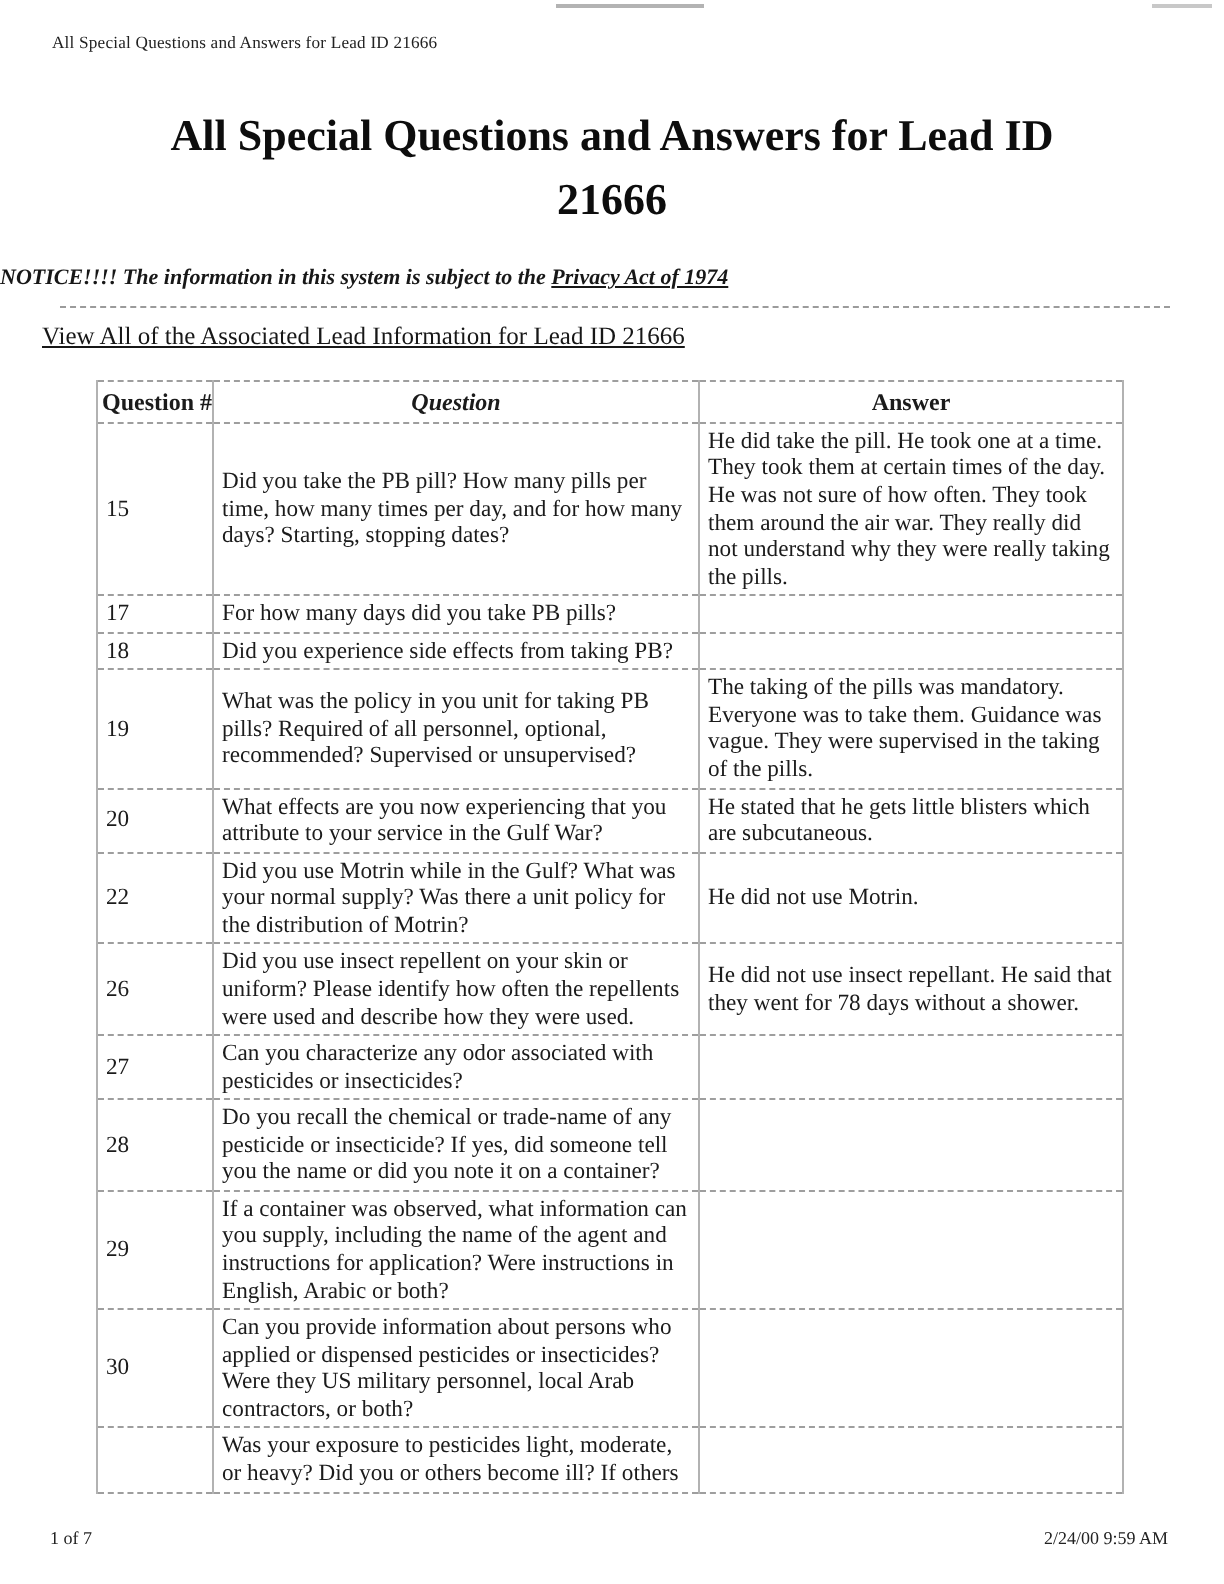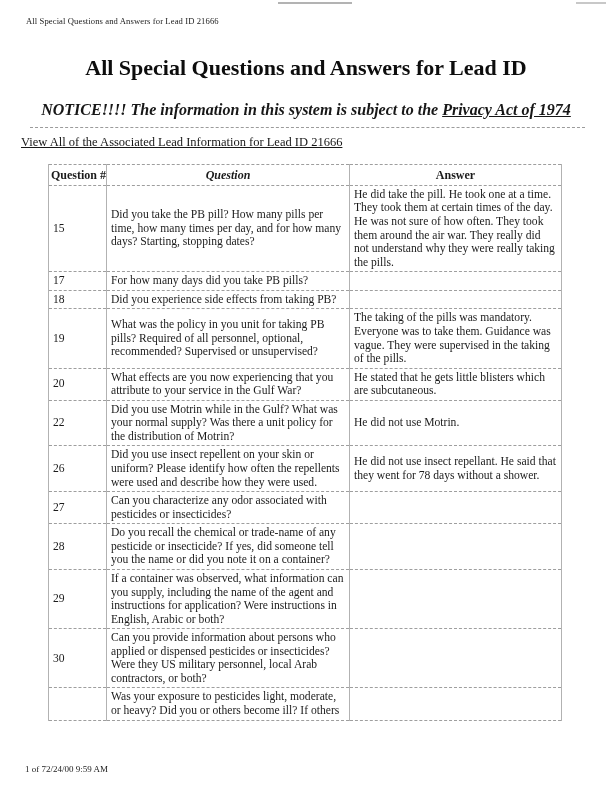--- a/index.html
+++ b/index.html
@@ -24,22 +24,22 @@
   .page-title {
     margin: 26px auto 16px auto;
     text-align: center;
     font-size: 22px; font-weight: 700;
     line-height: 1.45;
     color: #0d0d0d;
   }
   .page-title .line { display: block; }
   .notice {
     margin-top: 17px;
-    text-align: center;
-    font-size: 16px;
+    text-align: left;
+    font-size: 11px;
     font-style: italic; font-weight: 700;
     color: #171717;
   }
   .notice a, .view-link a {
     color: #171717; text-decoration: underline; cursor: pointer;
   }
   hr.rule {
     margin: 8px 27px 0 30px;
     border: none;
     border-top: 1px dashed #9b9b9b;
@@ -75,36 +75,37 @@
   table.qa th { font-weight: 700; font-size: 12px; text-align: center; padding: 3px 2px; }
   th.col-num { width: 58px; text-align: left; padding-left: 5px; white-space: nowrap; }
   th.col-q   { width: 243px; font-style: italic; }
   td.cell-num { padding-left: 6px; }
   td.cell-q   { padding-left: 5px; padding-right: 5px; }
   td.cell-a   { padding-left: 4px; }
 
   .print-footer {
     position: absolute;
     bottom: 18px; left: 25px; right: 28px;
-    display: flex; align-items: baseline;
+    display: flex; justify-content: space-between; align-items: baseline;
     font-size: 9px; color: #222;
   }
 </style>
 </head>
 <body>
 
 <div class="artifact a1"></div>
 <div class="artifact a2"></div>
 
 <div class="print-header">
   <span>All Special Questions and Answers for Lead ID 21666</span>
 </div>
 
 <h1 class="page-title">
   <span class="line">All Special Questions and Answers for Lead ID</span>
+  <span class="line">21666</span>
 </h1>
 
 <div class="notice">
   <span>NOTICE!!!! The information in this system is subject to the </span><a>Privacy Act of 1974</a>
 </div>
 
 <hr class="rule">
 
 <div class="view-link">
   <a>View All of the Associated Lead Information for Lead ID 21666</a>

